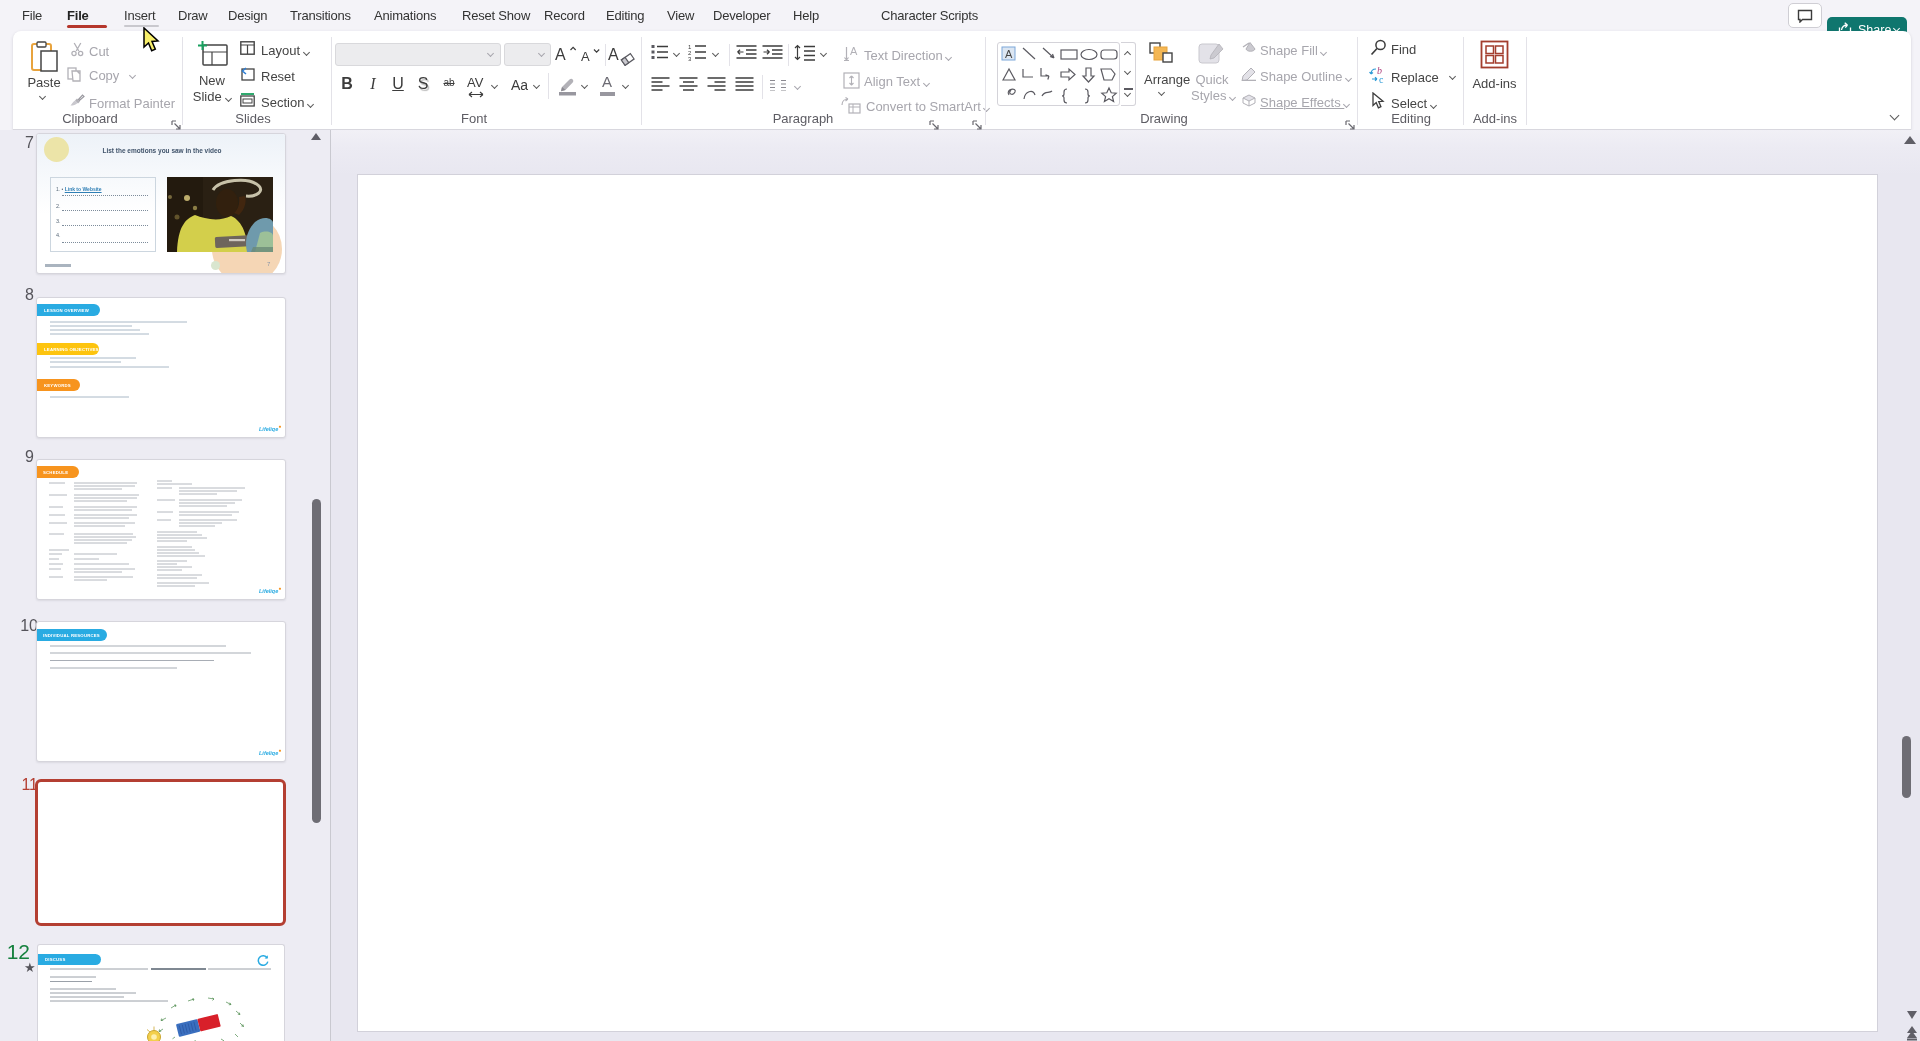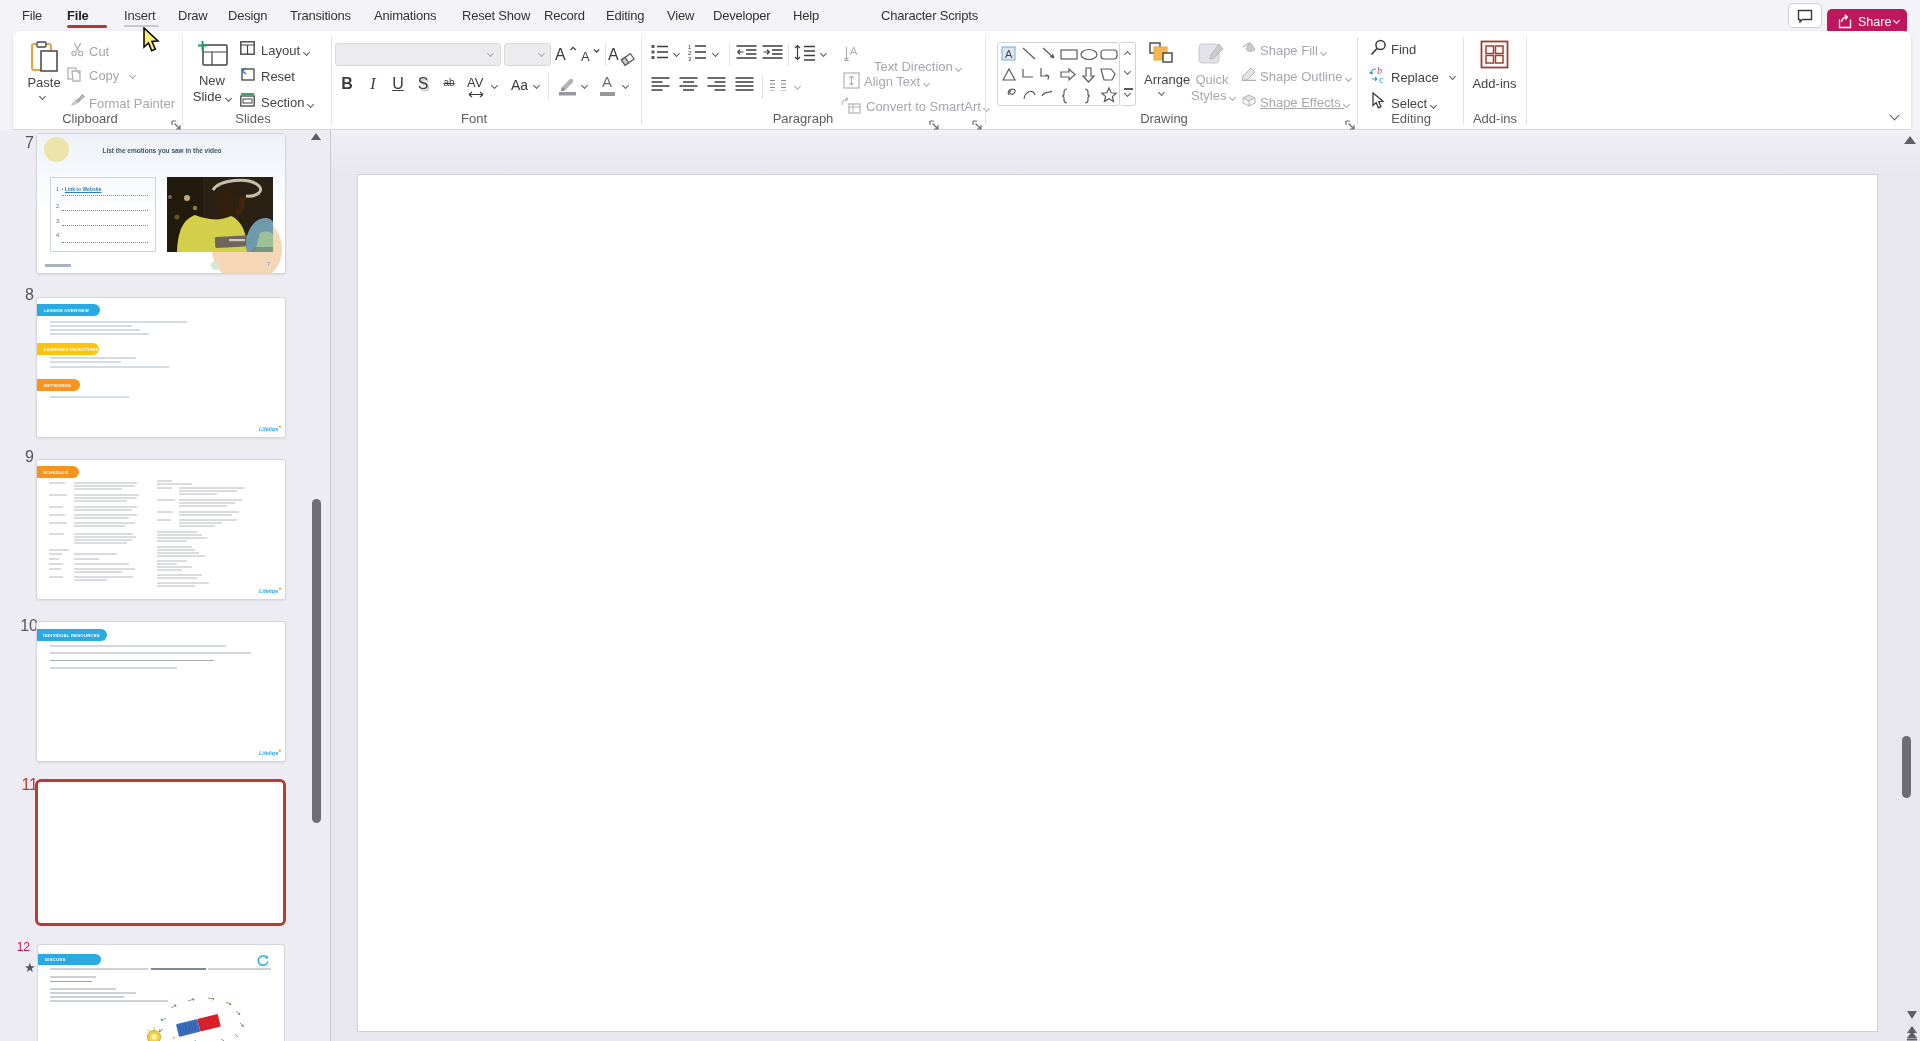--- a/index.html
+++ b/index.html
@@ -31,21 +31,21 @@
   <div class="tab" style="left:713px;">Developer</div>
   <div class="tab" style="left:793px;">Help</div>
   <div class="tab" style="left:881px;">Character Scripts</div>
 
   <div class="abs" style="left:1788px;top:3px;width:34px;height:25px;background:#fff;border:1px solid #cfced4;border-radius:5px;">
     <svg width="16" height="14" style="position:absolute;left:8px;top:5px;" viewBox="0 0 16 14">
       <path d="M1.5 1.5 h13 v9 h-9 l-2.5 2.5 v-2.5 h-1.5 z" fill="none" stroke="#3b3b3b" stroke-width="1.4"></path>
     </svg>
   </div>
 
-  <div class="abs" style="left:1827px;top:9px;width:80px;height:25px;background:#be185d;border-radius:5px;">
+  <div class="abs" style="left:1827px;top:17px;width:80px;height:25px;background:#0f766e;border-radius:5px;">
     <svg width="15" height="15" style="position:absolute;left:11px;top:5px;" viewBox="0 0 15 15">
       <path d="M1.5 5.5 v8 h11 v-8" fill="none" stroke="#fff" stroke-width="1.3"></path>
       <path d="M3.5 8 c0.5-3.5 3-5 6-5 M9.5 3 l-2.8-2.2 M9.5 3 l-2.2 2.6" fill="none" stroke="#fff" stroke-width="1.3"></path>
     </svg>
     <span style="position:absolute;left:31px;top:6px;font-size:12.5px;color:#fff;">Share</span>
     <span class="cv" style="position:absolute;right:8px;top:9px;border-color:#fff;"></span>
   </div>
 
   <svg width="20" height="27" style="position:absolute;left:142px;top:27px;z-index:99;" viewBox="0 0 20 27">
     <path d="M2 1 L2 20 L6.5 16 L9.7 23.7 L13.3 22.1 L10 14.5 L16 14 Z" fill="#f8ef6a" stroke="#000" stroke-width="1.5"></path>
@@ -202,21 +202,21 @@
   </svg>
   <div class="gdiv" style="left:749px;top:44px;height:24px;"></div>
   <svg class="abs" style="left:756px;top:48px;" width="20" height="12" viewBox="0 0 20 12">
     <path d="M1 1.5 h5 M1 5 h5 M1 8.5 h5 M1 12 h5 M12 1.5 h5 M12 5 h5 M12 8.5 h5 M12 12 h5" stroke="#8a8990" stroke-width="1.2"></path>
   </svg>
   <span class="cv cvg abs" style="left:782px;top:53px;"></span>
   <svg class="abs" style="left:830px;top:15px;" width="17" height="17" viewBox="0 0 17 17">
     <path d="M3.5 1 v13 M1 14.5 h5 M3.5 14 l-2-2.5 M3.5 14 l2-2.5" stroke="#b2b1b7" stroke-width="1.2" fill="none"></path>
     <text x="7" y="9" font-size="11" fill="#b2b1b7">A</text>
   </svg>
-  <div class="abs t13 gray" style="left:851px;top:28px;margin-left:10px;">Text Direction <span class="cv cvg"></span></div>
+  <div class="abs t13 gray" style="left:851px;top:17px;">Text Direction <span class="cv cvg"></span></div>
   <svg class="abs" style="left:830px;top:41px;" width="17" height="17" viewBox="0 0 17 17">
     <rect x="1" y="1" width="15" height="15" fill="none" stroke="#b2b1b7" stroke-width="1.2"></rect>
     <path d="M8.5 4 v9 M8.5 4 l-2 2 M8.5 4 l2 2 M8.5 13 l-2-2 M8.5 13 l2-2" stroke="#b2b1b7" stroke-width="1.1" fill="none"></path>
   </svg>
   <div class="abs t13 gray" style="left:851px;top:43px;">Align Text <span class="cv cvg"></span></div>
   <svg class="abs" style="left:828px;top:66px;" width="20" height="17" viewBox="0 0 20 17">
     <path d="M1 8 c0-4 3-6 6-6 M7 2 l-2.5-1.5 M7 2 l-2.5 2" stroke="#b2b1b7" stroke-width="1.2" fill="none"></path>
     <rect x="8" y="7" width="11" height="9" fill="none" stroke="#b2b1b7" stroke-width="1.2"></rect>
     <path d="M8 10 h11 M12 7 v9" stroke="#b2b1b7" stroke-width="1"></path>
   </svg>
@@ -322,21 +322,21 @@
   <div class="gdiv" style="left:1513px;"></div>
   <span class="cv abs" style="left:1878px;top:81px;width:7px;height:7px;"></span>
 </div>
 
 <div class="abs" style="left:0;top:130px;width:330px;height:911px;background:#edecf3;" id="panel">
   <div class="abs" style="left:8px;top:4px;width:26px;text-align:right;font-size:16px;color:#55545a;">7</div>
   <div class="abs" style="left:8px;top:156px;width:26px;text-align:right;font-size:16px;color:#55545a;">8</div>
   <div class="abs" style="left:8px;top:318px;width:26px;text-align:right;font-size:16px;color:#55545a;">9</div>
   <div class="abs" style="left:8px;top:487px;width:30px;text-align:right;font-size:16px;color:#55545a;">10</div>
   <div class="abs" style="left:8px;top:646px;width:30px;text-align:right;font-size:16px;color:#b43f32;">11</div>
-  <div class="abs" style="left:0;top:810px;width:30px;text-align:right;font-size:12px;color:#be185d;">12</div>
+  <div class="abs" style="left:0;top:810px;width:30px;text-align:right;font-size:21px;color:#15803d;">12</div>
   <div class="abs" style="left:24px;top:830px;font-size:13px;color:#55545a;">★</div>
 
   <div class="abs" style="left:36px;top:3px;width:250px;height:141px;background:#fff;border:1px solid #d6d5dc;border-radius:3px;overflow:hidden;box-shadow:0 1px 2px rgba(60,60,80,0.10);">
     <div class="abs" style="left:0;top:0;width:250px;height:80px;background:linear-gradient(180deg,#edf2f8,#ffffff);"></div>
     <div class="abs" style="left:7px;top:3px;width:25px;height:25px;border-radius:50%;background:#ece4a8;"></div>
     <div class="abs" style="left:0;top:13px;width:250px;text-align:center;font-size:6.5px;font-weight:bold;color:#41546b;">List the emotions you saw in the video</div>
     <div class="abs" style="left:13px;top:43px;width:106px;height:75px;border:1px solid #ccd6df;"></div>
     <div class="abs" style="left:19px;top:52px;font-size:5px;color:#5a6a7a;">1. • <span style="color:#2f7fb5;text-decoration:underline;font-weight:bold;">Link to Website</span></div>
     <div class="abs" style="left:25px;top:61px;width:86px;border-top:1px dotted #7d8c9b;"></div>
     <div class="abs" style="left:19px;top:69px;font-size:5.5px;color:#5a6a7a;">2.</div>

